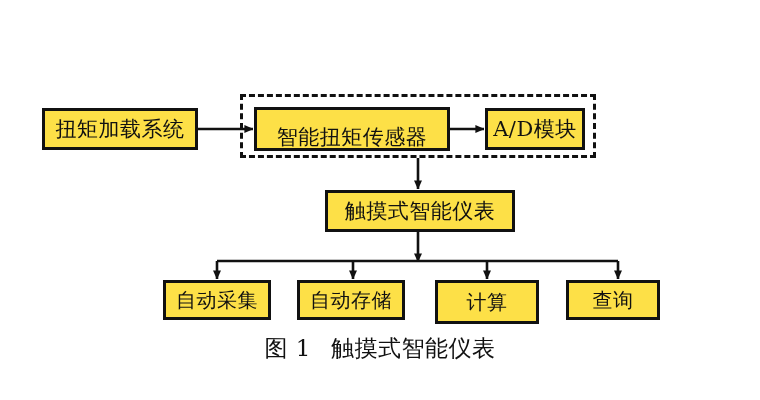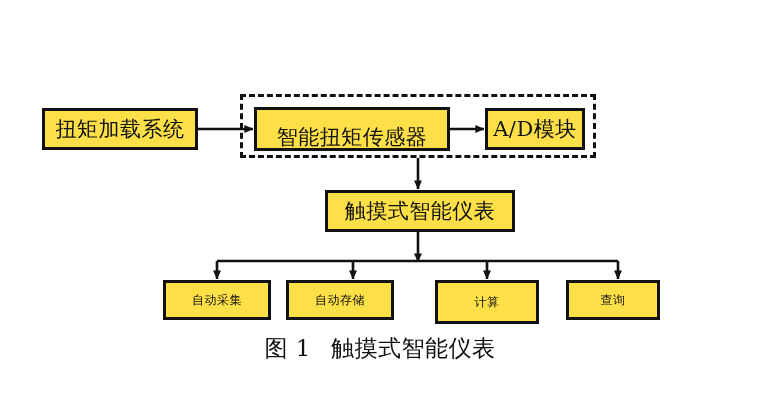--- a/index.html
+++ b/index.html
@@ -56,29 +56,29 @@
 
   #node-touch-instrument {
     left: 325px; top: 190px;  width: 190px; height: 42px;
   }
   #node-touch-instrument .node-label { font-size: 21px; }
 
   #node-auto-collect {
     left: 163px; top: 280px;  width: 108px; height: 40px;
   }
   #node-auto-store {
-    left: 286px; top: 280px;  width: 108px; height: 40px;
+    left: 297px; top: 280px;  width: 108px; height: 40px;
   }
   #node-calculate {
     left: 435px; top: 280px;  width: 104px; height: 44px;
   }
   #node-query {
     left: 566px; top: 280px;  width: 94px; height: 40px;
   }
-  .leaf .node-label { font-size: 12px; }
+  .leaf .node-label { font-size: 20px; }
 
   
   #group-sensing-unit {
     position: absolute;
     box-sizing: border-box;
     left: 240px;
     top: 94px;
     width: 356px;
     height: 64px;
     border: 3px dashed #111111;

